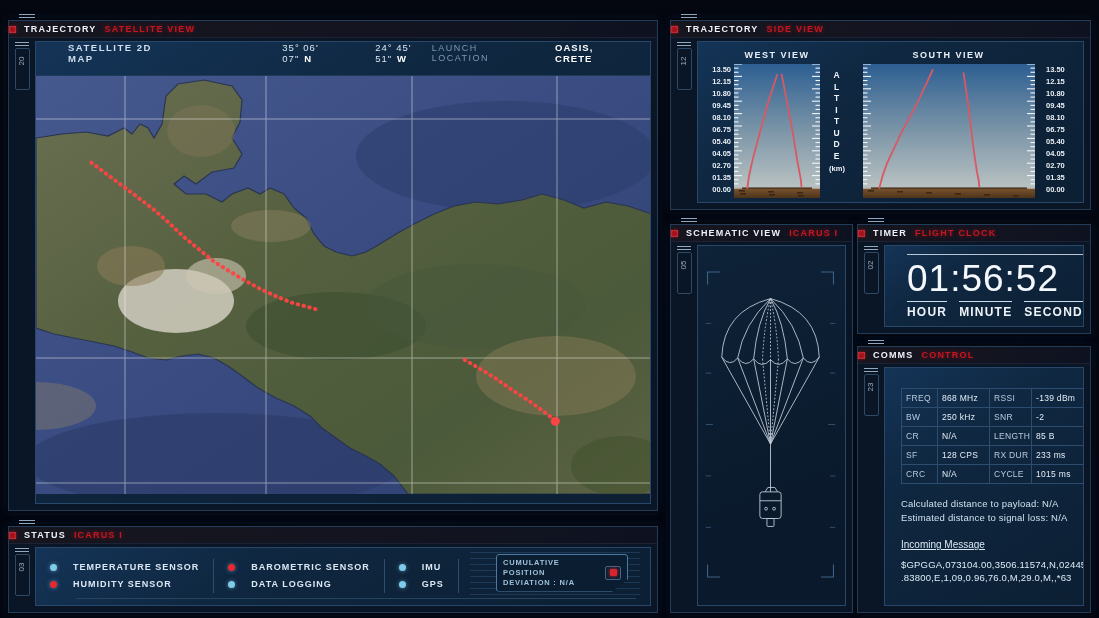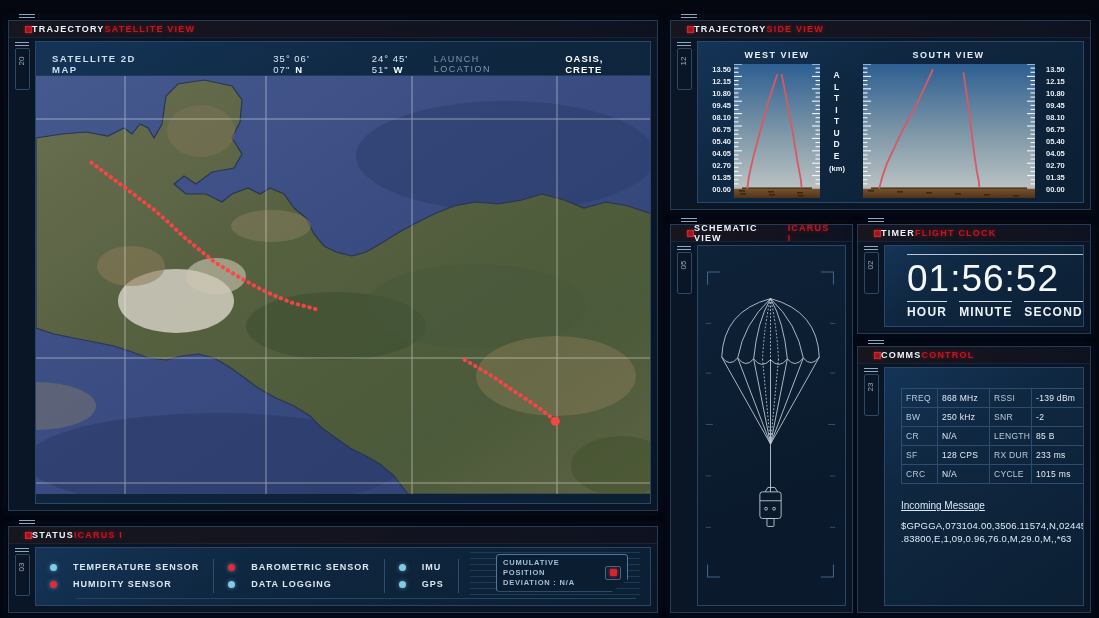--- a/index.html
+++ b/index.html
@@ -6,40 +6,40 @@
   html,body { width:1099px; height:618px; background:#020409; overflow:hidden;
               font-family:"Liberation Sans", sans-serif; }
   #screen { position:relative; width:1099px; height:618px;
             background:linear-gradient(180deg,#04070f,#030610); }
 
   
   .panel { position:absolute; background:#0a1526; border:1px solid #223d5b;
            box-shadow:0 0 0 2px #04070e, 0 0 9px rgba(20,60,110,.35); }
   .top-dashes { position:absolute; top:-7px; left:10px; width:16px; height:4px;
                 background:repeating-linear-gradient(180deg,#8fa6bd 0 1px,transparent 1px 3px); }
-  .hdr { height:17px; display:flex; align-items:center; padding:0 16px;
+  .hdr { height:17px; display:flex; align-items:center; gap:8px; padding:0 0;
          background:linear-gradient(90deg,#17161f 0%,#131420 55%,#0e1220 100%);
          border-bottom:1px solid #1a2234; }
   .hdr-icon { width:7px; height:7px; border-radius:1px; background:#a3121b;
               box-shadow:inset 0 0 2px #ff6b6b, 0 0 3px rgba(200,20,30,.8); flex:0 0 auto; }
   .hdr-title { font-size:9px; font-weight:bold; letter-spacing:1.2px; color:#edf2f8; }
   .hdr-sub   { font-size:9px; font-weight:bold; letter-spacing:1.2px; color:#c4161f;
                text-shadow:0 0 4px rgba(200,20,30,.6); }
   .pbody { position:absolute; top:17px; left:0; right:0; bottom:0; display:flex; }
   .gutter { width:26px; flex:0 0 26px; position:relative; }
   .gutter-dash { width:14px; height:4px; margin:4px auto 2px;
                  background:repeating-linear-gradient(180deg,#93a9bf 0 1px,transparent 1px 3px); }
   .gutter-box { width:15px; height:42px; margin:2px auto 0; border:1px solid #2c4a68;
                 border-radius:2px; display:flex; justify-content:center; }
   .gutter-num { font-size:8px; color:#96adc3; transform:rotate(-90deg); margin-top:7px; height:10px; }
   .content { flex:1 1 auto; background:linear-gradient(145deg,#143457 0%,#0f2740 35%,#0c1f33 100%);
              border:1px solid #27486b; margin:3px 6px 6px 0; position:relative; overflow:hidden; }
 
   
-  .map-toolbar { height:34px; display:flex; align-items:flex-end; padding:0 16px;
+  .map-toolbar { height:34px; display:flex; align-items:flex-start; padding:0 32px;
                  border-bottom:1px solid #1e3b58; }
   .map-toolbar .t-label { font-size:9.5px; font-weight:bold; letter-spacing:1.5px; color:#cfdfee; }
   .coords { display:flex; gap:38px; margin-left:120px; }
   .coord { font-size:9.5px; color:#dbe7f2; letter-spacing:1px; }
   .coord b { color:#ffffff; margin-left:5px; }
   .launch { margin-left:auto; display:flex; align-items:center; gap:14px; }
   .launch-label { font-size:9px; letter-spacing:1.5px; color:#7e98b0; }
   .launch-value { font-size:9.5px; font-weight:bold; letter-spacing:1px; color:#ffffff;margin-left:24px; }
   #map-svg { display:block; }
 
@@ -694,20 +694,24 @@
                   <td>233 ms</td>
             </tr>
             <tr>
               <td class="k">CRC</td>
                   <td>N/A</td>
               <td class="k">CYCLE</td>
                   <td>1015 ms</td>
             </tr>
           </tbody>
             </table>
+          <div class="dist-block">
+            <div class="dist-line">Calculated distance to payload: N/A</div>
+            <div class="dist-line">Estimated distance to signal loss: N/A</div>
+          </div>
           <div class="incoming-title">Incoming Message</div>
           <div class="incoming-msg">
             <div>$GPGGA,073104.00,3506.11574,N,02445</div>
             <div>.83800,E,1,09,0.96,76.0,M,29.0,M,,*63</div>
           </div>
 
         </div>
       </div>
     </div>
   </div>

